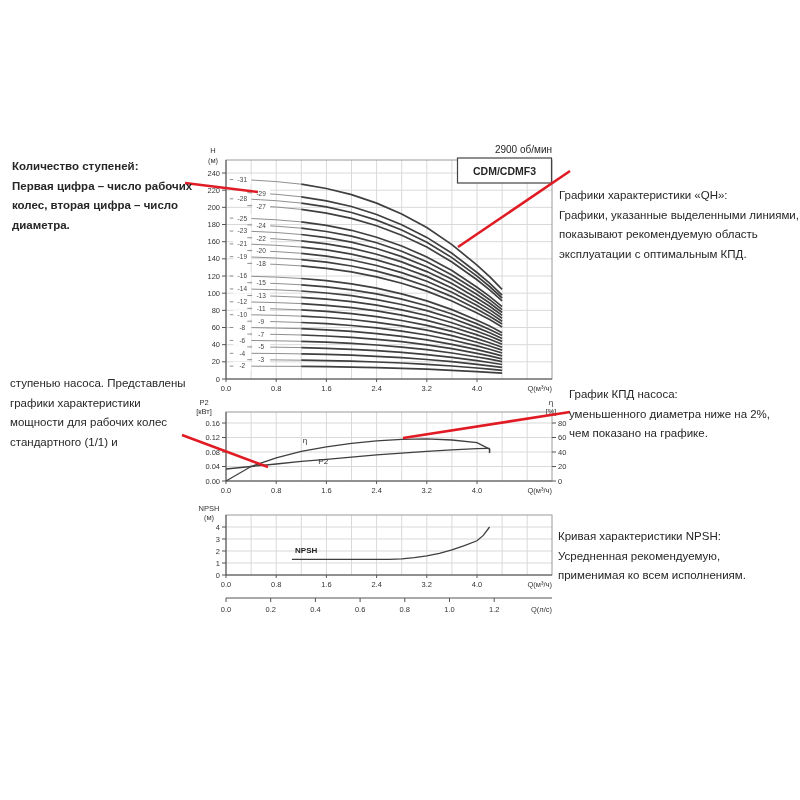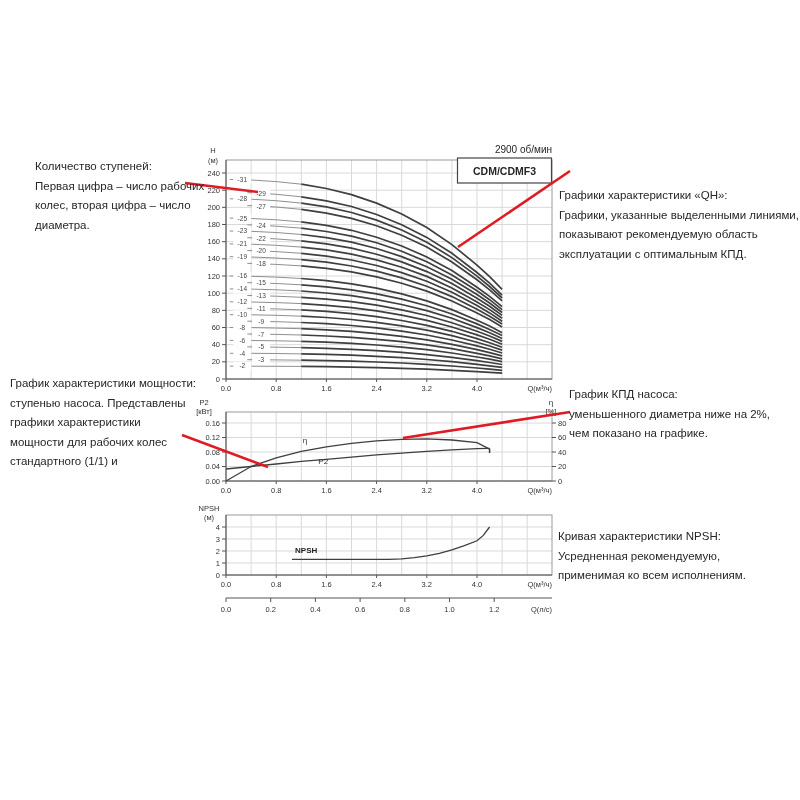--- a/index.html
+++ b/index.html
@@ -315,34 +315,33 @@
       <line x1="449.5" y1="598" x2="449.5" y2="602" stroke="#555555" stroke-width="1"></line>
       <text x="449.5" y="612" font-size="7.5" text-anchor="middle" fill="#333333" font-family="&quot;Liberation Sans&quot;, sans-serif">1.0</text>
       <line x1="494.20000000000005" y1="598" x2="494.20000000000005" y2="602" stroke="#555555" stroke-width="1"></line>
       <text x="494.20000000000005" y="612" font-size="7.5" text-anchor="middle" fill="#333333" font-family="&quot;Liberation Sans&quot;, sans-serif">1.2</text>
       <text x="552" y="612" font-size="7.5" text-anchor="end" fill="#333333" font-family="&quot;Liberation Sans&quot;, sans-serif">Q(л/с)</text>
       <line x1="185" y1="183" x2="258" y2="192" stroke="#e01b24" stroke-width="2.6"></line>
       <line x1="570" y1="171" x2="458" y2="247" stroke="#e01b24" stroke-width="2.6"></line>
       <line x1="182" y1="435" x2="268" y2="467" stroke="#e01b24" stroke-width="2.6"></line>
       <line x1="570" y1="412" x2="403" y2="438" stroke="#e01b24" stroke-width="2.6"></line>
     </svg>
-  <div class="ann" id="ann-stage_count" style="left:35px;top:157px;width:195px;">
+  <div class="ann" id="ann-stage_count" style="left:12px;top:157px;width:195px;font-weight:bold;">
       <div>Количество ступеней:</div>
       <div>Первая цифра – число рабочих</div>
       <div>колес, вторая цифра – число</div>
       <div>диаметра.</div>
     </div>
   <div class="ann" id="ann-qh_curves" style="left:559px;top:157px;width:240px;margin-top:29px;">
       <div>Графики характеристики «QH»:</div>
       <div>Графики, указанные выделенными линиями,</div>
       <div>показывают рекомендуемую область</div>
       <div>эксплуатации с оптимальным КПД.</div>
     </div>
   <div class="ann" id="ann-power" style="left:10px;top:374px;width:195px;">
-      <div>График характеристики мощности:</div>
       <div>ступенью насоса. Представлены</div>
       <div>графики характеристики</div>
       <div>мощности для рабочих колес</div>
       <div>стандартного (1/1) и</div>
     </div>
   <div class="ann" id="ann-efficiency" style="left:569px;top:385px;width:230px;">
       <div>График КПД насоса:</div>
       <div>уменьшенного диаметра ниже на 2%,</div>
       <div>чем показано на графике.</div>
     </div>

